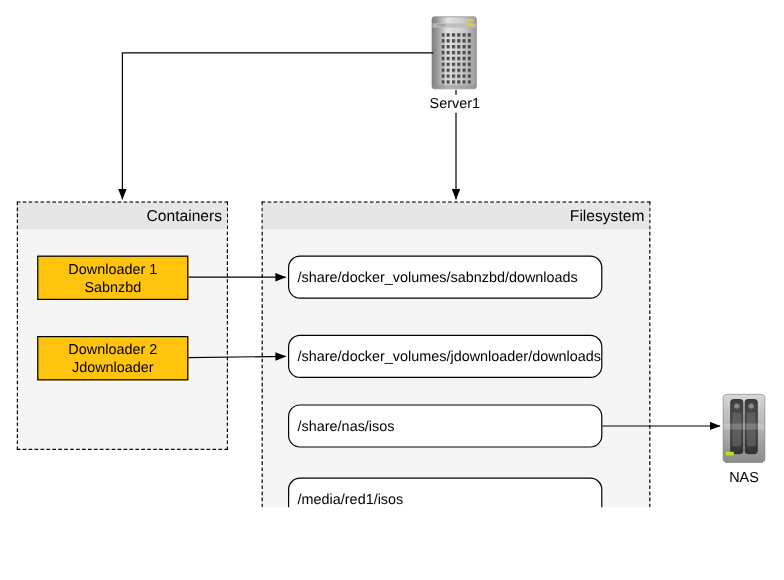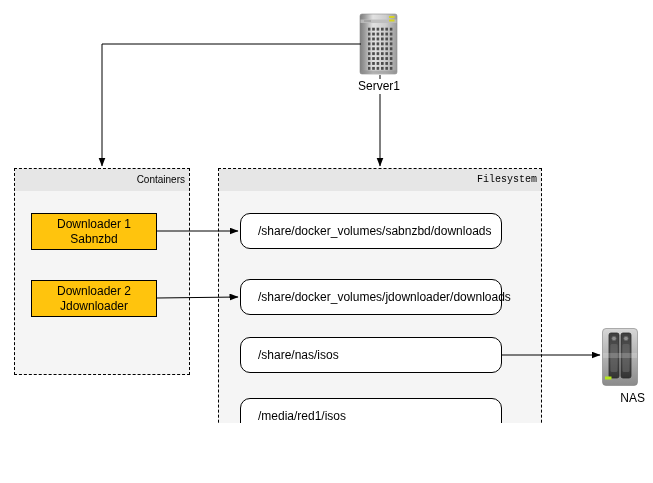--- a/index.html
+++ b/index.html
@@ -16,21 +16,21 @@
   .group {
     position: absolute;
     border: 1px dashed var(--group-border, #000);
     background: var(--group-body, #f5f5f5);
     box-sizing: border-box;
     z-index: 1;
   }
   .group-header {
     height: 22px;
     background: var(--group-header, #e6e6e6);
-    font-size: 10px;
+    font-size: 13px;
     line-height: 22px;
     text-align: right;
     padding-right: 4px;
     color: var(--text, #000);
   }
   .downloader {
     position: absolute;
     width: 126px;
     height: 37px;
     background: var(--downloader-fill, #FFC40D);
@@ -49,21 +49,21 @@
     left: 240px;
     width: 262px;
     height: 36px;
     background: var(--path-fill, #fff);
     border: 1px solid var(--path-border, #000);
     border-radius: 10px;
     box-sizing: border-box;
     display: flex;
     align-items: center;
     font-size: 12px;
-    padding-left: 17px;
+    padding-left: 7px;
     z-index: 2;
   }
   .icon-node { position: absolute; z-index: 2; }
   .icon-label {
     position: absolute;
     text-align: center;
     font-size: 12px;
     background: #ffffff;
     z-index: 6;
     line-height: 15px;
@@ -107,21 +107,21 @@
       <rect x="9" y="14" width="25" height="43" fill="url(#vents)"></rect>
       <rect x="1.5" y="57.5" width="36" height="3" fill="#8f8f8f" opacity="0.6"></rect>
     </svg>
   </div>
   <div class="icon-label" style="left:344px; top:79px; width:70px;">Server1</div>
 
   <div class="group" style="left:14px; top:168px; width:176px; height:207px;">
     <div class="group-header">Containers</div>
   </div>
 
-  <div class="group" style="left:218px; top:168px; width:324px; height:300px;font-family:Liberation Mono, monospace;">
+  <div class="group" style="left:218px; top:168px; width:324px; height:300px;">
     <div class="group-header">Filesystem</div>
   </div>
 
   <div class="downloader" style="left:31px; top:213px;">
     <span>Downloader 1</span>
     <span>Sabnzbd</span>
   </div>
   <div class="downloader" style="left:31px; top:280px;">
     <span>Downloader 2</span>
     <span>Jdownloader</span>
@@ -158,21 +158,21 @@
       <rect x="7" y="5" width="10" height="45" rx="2" fill="url(#bayGrad)" stroke="#2b2b2b" stroke-width="0.8"></rect>
       <rect x="19" y="5" width="10" height="45" rx="2" fill="url(#bayGrad)" stroke="#2b2b2b" stroke-width="0.8"></rect>
       <circle cx="12" cy="10.5" r="2.3" fill="#8d8d8d" stroke="#5a5a5a" stroke-width="0.7"></circle>
       <circle cx="24" cy="10.5" r="2.3" fill="#8d8d8d" stroke="#5a5a5a" stroke-width="0.7"></circle>
       <rect x="8.5" y="16" width="7" height="28" rx="1.5" fill="#6e6e6e" opacity="0.55"></rect>
       <rect x="20.5" y="16" width="7" height="28" rx="1.5" fill="#6e6e6e" opacity="0.55"></rect>
       <rect x="1" y="25" width="34" height="5" fill="#ffffff" opacity="0.18"></rect>
       <rect x="3" y="48.5" width="6.5" height="3" class="nas-led"></rect>
     </svg>
   </div>
-  <div class="icon-label" style="left:595px; top:391px; width:50px;text-align:right;">NAS</div>
+  <div class="icon-label" style="left:595px; top:391px; width:50px;">NAS</div>
 
   <svg id="edges">
     <defs>
       <marker id="arrow" markerWidth="10" markerHeight="8" refX="8.5" refY="3.5" orient="auto" markerUnits="userSpaceOnUse">
         <path d="M0,0 L9,3.5 L0,7 Z" class="arrowhead"></path>
       </marker>
     </defs>
     <path class="edge" d="M361,44 L102,44 L102,166" marker-end="url(#arrow)"></path>
     <path class="edge" d="M380,75 L380,166" marker-end="url(#arrow)"></path>
     <path class="edge" d="M157,231 L238,231" marker-end="url(#arrow)"></path>

